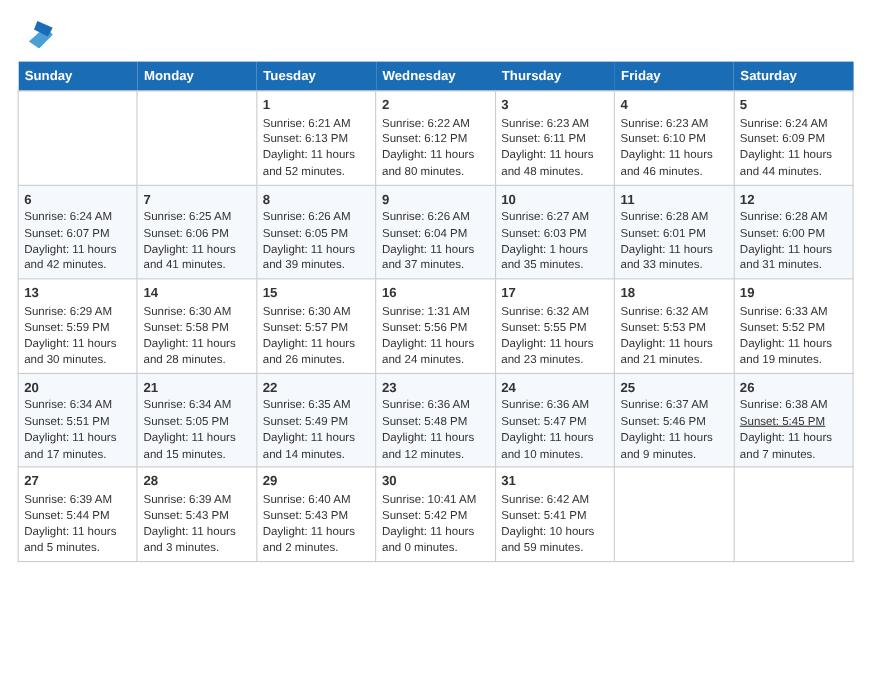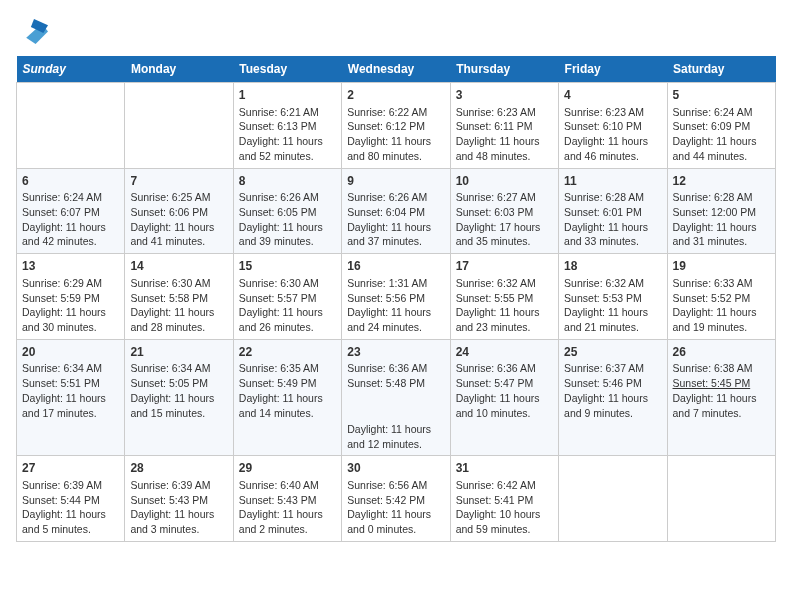--- a/index.html
+++ b/index.html
@@ -80,21 +80,21 @@
     }
     .empty-cell {
       background: #f9f9f9;
     }
     tr:nth-child(even) td {
       background: #f5f8fc;
     }
     tr:nth-child(odd) td {
       background: #ffffff;
     }
-    th:first-child { border-radius: 0; font-style: italic; }
+    th:first-child { border-radius: 0; }
   </style>
 </head>
 <body>
 
 <div class="container">
   <div class="header">
     <div class="logo">
       <div style="display:flex;align-items:center;">
         <div style="line-height:1.05;">
           <span class="logo-text logo-general"></span>
@@ -181,32 +181,32 @@
           <td>
             <span class="day-num">9</span>
             <span style="display: block;">Sunrise: 6:26 AM</span>
             <span style="display: block;">Sunset: 6:04 PM</span>
             <span style="display: block;">Daylight: 11 hours and 37 minutes.</span>
           </td>
           <td>
             <span class="day-num">10</span>
             <span style="display: block;">Sunrise: 6:27 AM</span>
             <span style="display: block;">Sunset: 6:03 PM</span>
-            <span style="display: block;">Daylight: 17 hours and 35 minutes.</span>
+            <span style="display: block;">Daylight: 1 hours and 35 minutes.</span>
           </td>
           <td>
             <span class="day-num">11</span>
             <span style="display: block;">Sunrise: 6:28 AM</span>
             <span style="display: block;">Sunset: 6:01 PM</span>
             <span style="display: block;">Daylight: 11 hours and 33 minutes.</span>
           </td>
           <td>
             <span class="day-num">12</span>
             <span style="display: block;">Sunrise: 6:28 AM</span>
-            <span style="display: block;">Sunset: 12:00 PM</span>
+            <span style="display: block;">Sunset: 6:00 PM</span>
             <span style="display: block;">Daylight: 11 hours and 31 minutes.</span>
           </td>
         </tr>
         <tr>
           <td>
             <span class="day-num">13</span>
             <span style="display: block;">Sunrise: 6:29 AM</span>
             <span style="display: block;">Sunset: 5:59 PM</span>
             <span style="display: block;">Daylight: 11 hours and 30 minutes.</span>
           </td>
@@ -263,21 +263,21 @@
           <td>
             <span class="day-num">22</span>
             <span style="display: block;">Sunrise: 6:35 AM</span>
             <span style="display: block;">Sunset: 5:49 PM</span>
             <span style="display: block;">Daylight: 11 hours and 14 minutes.</span>
           </td>
           <td>
             <span class="day-num">23</span>
             <span style="display: block;">Sunrise: 6:36 AM</span>
             <span style="display: block;">Sunset: 5:48 PM</span>
-            <span style="display: block; margin-top: 31px;">Daylight: 11 hours and 12 minutes.</span>
+            <span style="display: block;">Daylight: 11 hours and 12 minutes.</span>
           </td>
           <td>
             <span class="day-num">24</span>
             <span style="display: block;">Sunrise: 6:36 AM</span>
             <span style="display: block;">Sunset: 5:47 PM</span>
             <span style="display: block;">Daylight: 11 hours and 10 minutes.</span>
           </td>
           <td>
             <span class="day-num">25</span>
             <span style="display: block;">Sunrise: 6:37 AM</span>
@@ -305,21 +305,21 @@
             <span style="display: block;">Daylight: 11 hours and 3 minutes.</span>
           </td>
           <td>
             <span class="day-num">29</span>
             <span style="display: block;">Sunrise: 6:40 AM</span>
             <span style="display: block;">Sunset: 5:43 PM</span>
             <span style="display: block;">Daylight: 11 hours and 2 minutes.</span>
           </td>
           <td>
             <span class="day-num">30</span>
-            <span style="display: block;">Sunrise: 6:56 AM</span>
+            <span style="display: block;">Sunrise: 10:41 AM</span>
             <span style="display: block;">Sunset: 5:42 PM</span>
             <span style="display: block;">Daylight: 11 hours and 0 minutes.</span>
           </td>
           <td>
             <span class="day-num">31</span>
             <span style="display: block;">Sunrise: 6:42 AM</span>
             <span style="display: block;">Sunset: 5:41 PM</span>
             <span style="display: block;">Daylight: 10 hours and 59 minutes.</span>
           </td>
           <td class="empty-cell">&nbsp;</td>

